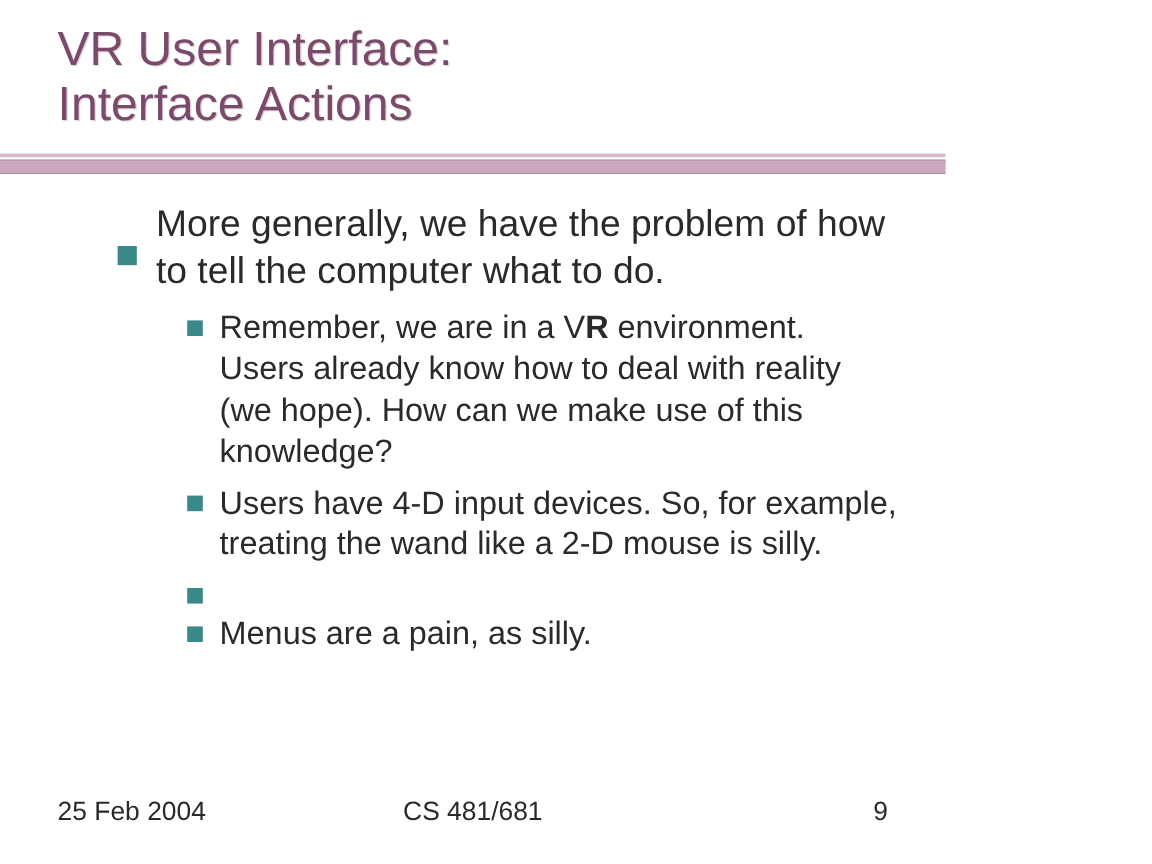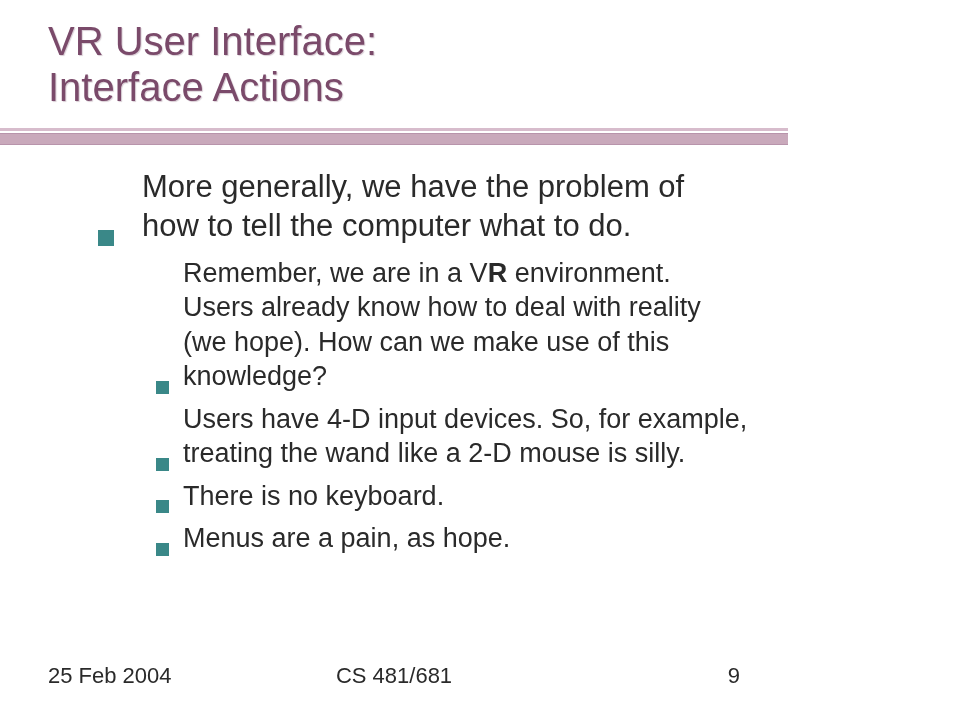--- a/index.html
+++ b/index.html
@@ -46,43 +46,42 @@
     border-bottom: 1px solid #b894ab;
   }
   .content {
     position: absolute;
     top: 168px;
     left: 98px;
     right: 40px;
   }
   .lvl1 {
     display: flex;
-    align-items: flex-end;
+    align-items: center;
     margin-bottom: 10px;
-    gap: 12px;
   }
   .lvl1 .bullet {
     flex: 0 0 auto;
     width: 16px;
     height: 16px;
     background: #3a8888;
     margin-top: 12px;
     margin-right: 16px;
   }
   .lvl1 .text {
     font-size: 31px;
     line-height: 1.25;
     color: #2a2a2a;
   }
   .lvl2-wrap {
     margin-left: 58px;
   }
   .lvl2 {
     display: flex;
-    align-items: flex-end;
+    align-items: flex-start;
     margin-bottom: 8px;
   }
   .lvl2 .bullet {
     flex: 0 0 auto;
     width: 13px;
     height: 13px;
     background: #3a8888;
     margin-top: 11px;
     margin-right: 14px;
   }
@@ -140,26 +139,25 @@
         <div class="text"><span>Remember, we are in a V</span><span class="bold">R</span><span> environment. Users already know how to deal with reality (we hope). How can we make use of this knowledge?</span></div>
       </div>
 
       <div class="lvl2">
         <div class="bullet"></div>
         <div class="text">Users have 4-D input devices. So, for example, treating the wand like a 2-D mouse is silly.</div>
       </div>
 
       <div class="lvl2">
         <div class="bullet"></div>
-        <div class="text">There is no keyboard.</div>
       </div>
 
       <div class="lvl2">
         <div class="bullet"></div>
-        <div class="text">Menus are a pain, as hope.</div>
+        <div class="text">Menus are a pain, as silly.</div>
       </div>
 
     </div>
 
   </div>
 
   <div class="footer">
     <span>25 Feb 2004</span>
     <span class="footer-center">CS 481/681</span>
     <span>9</span>

